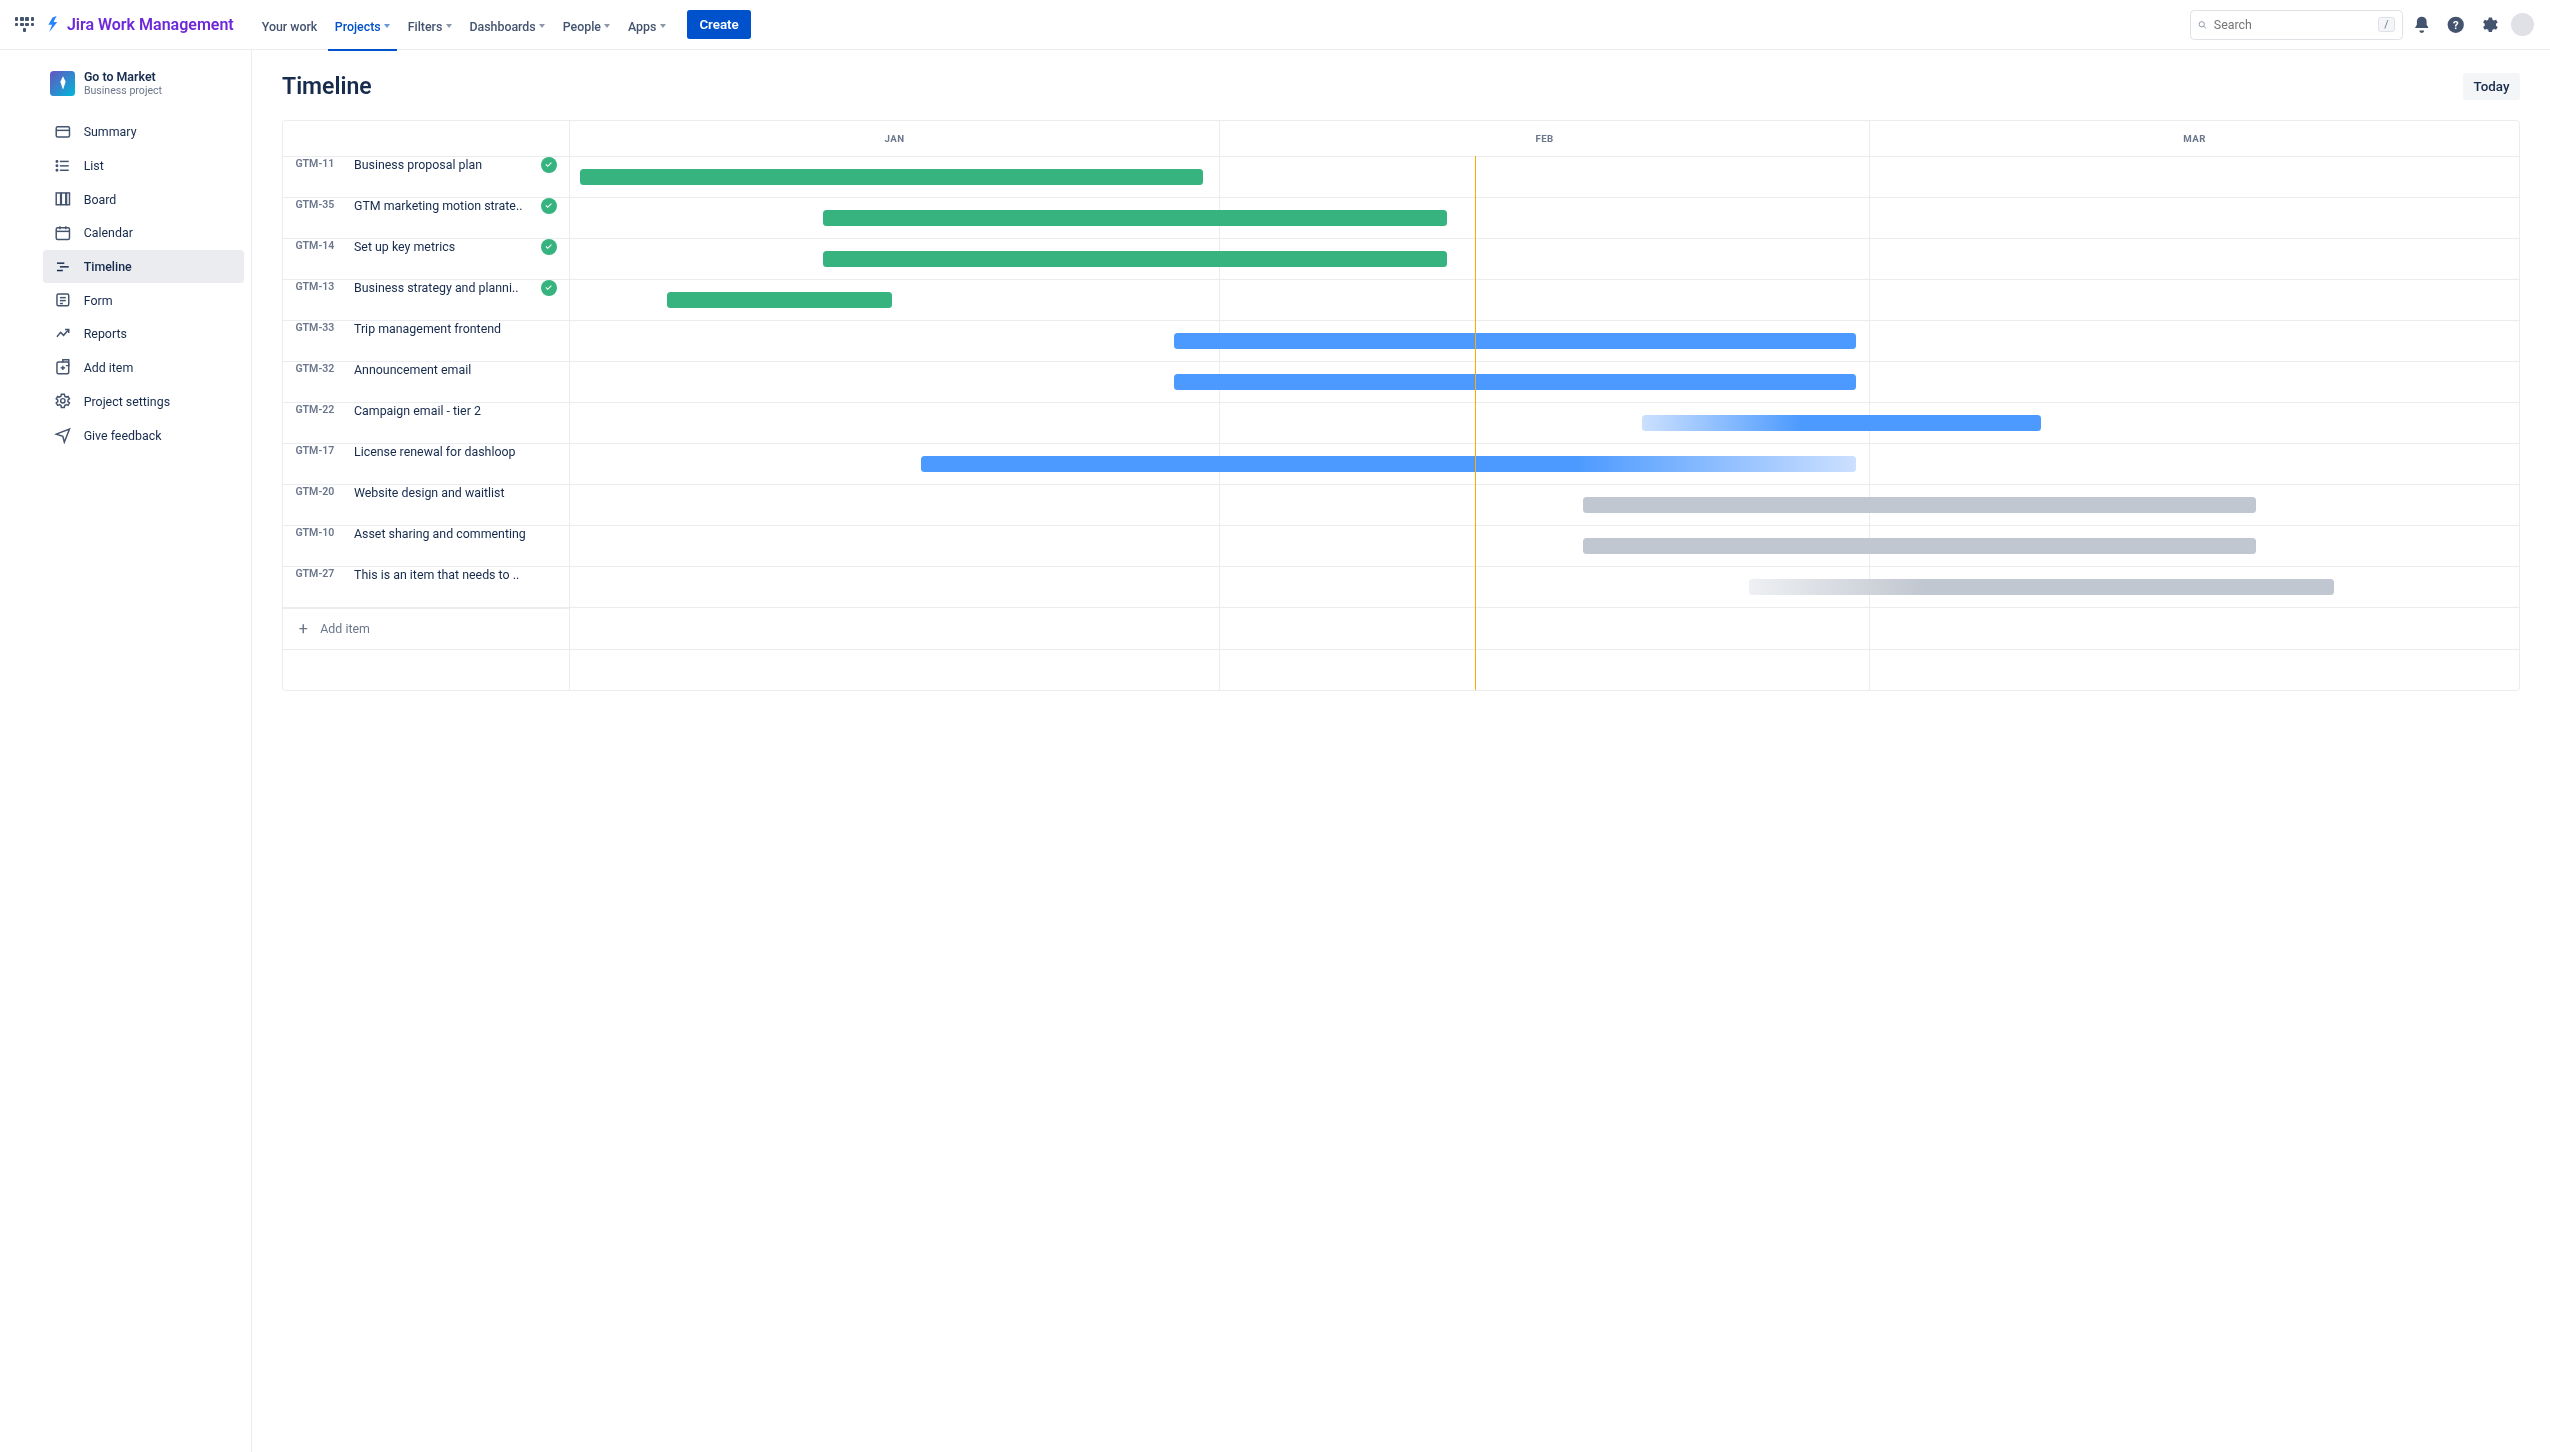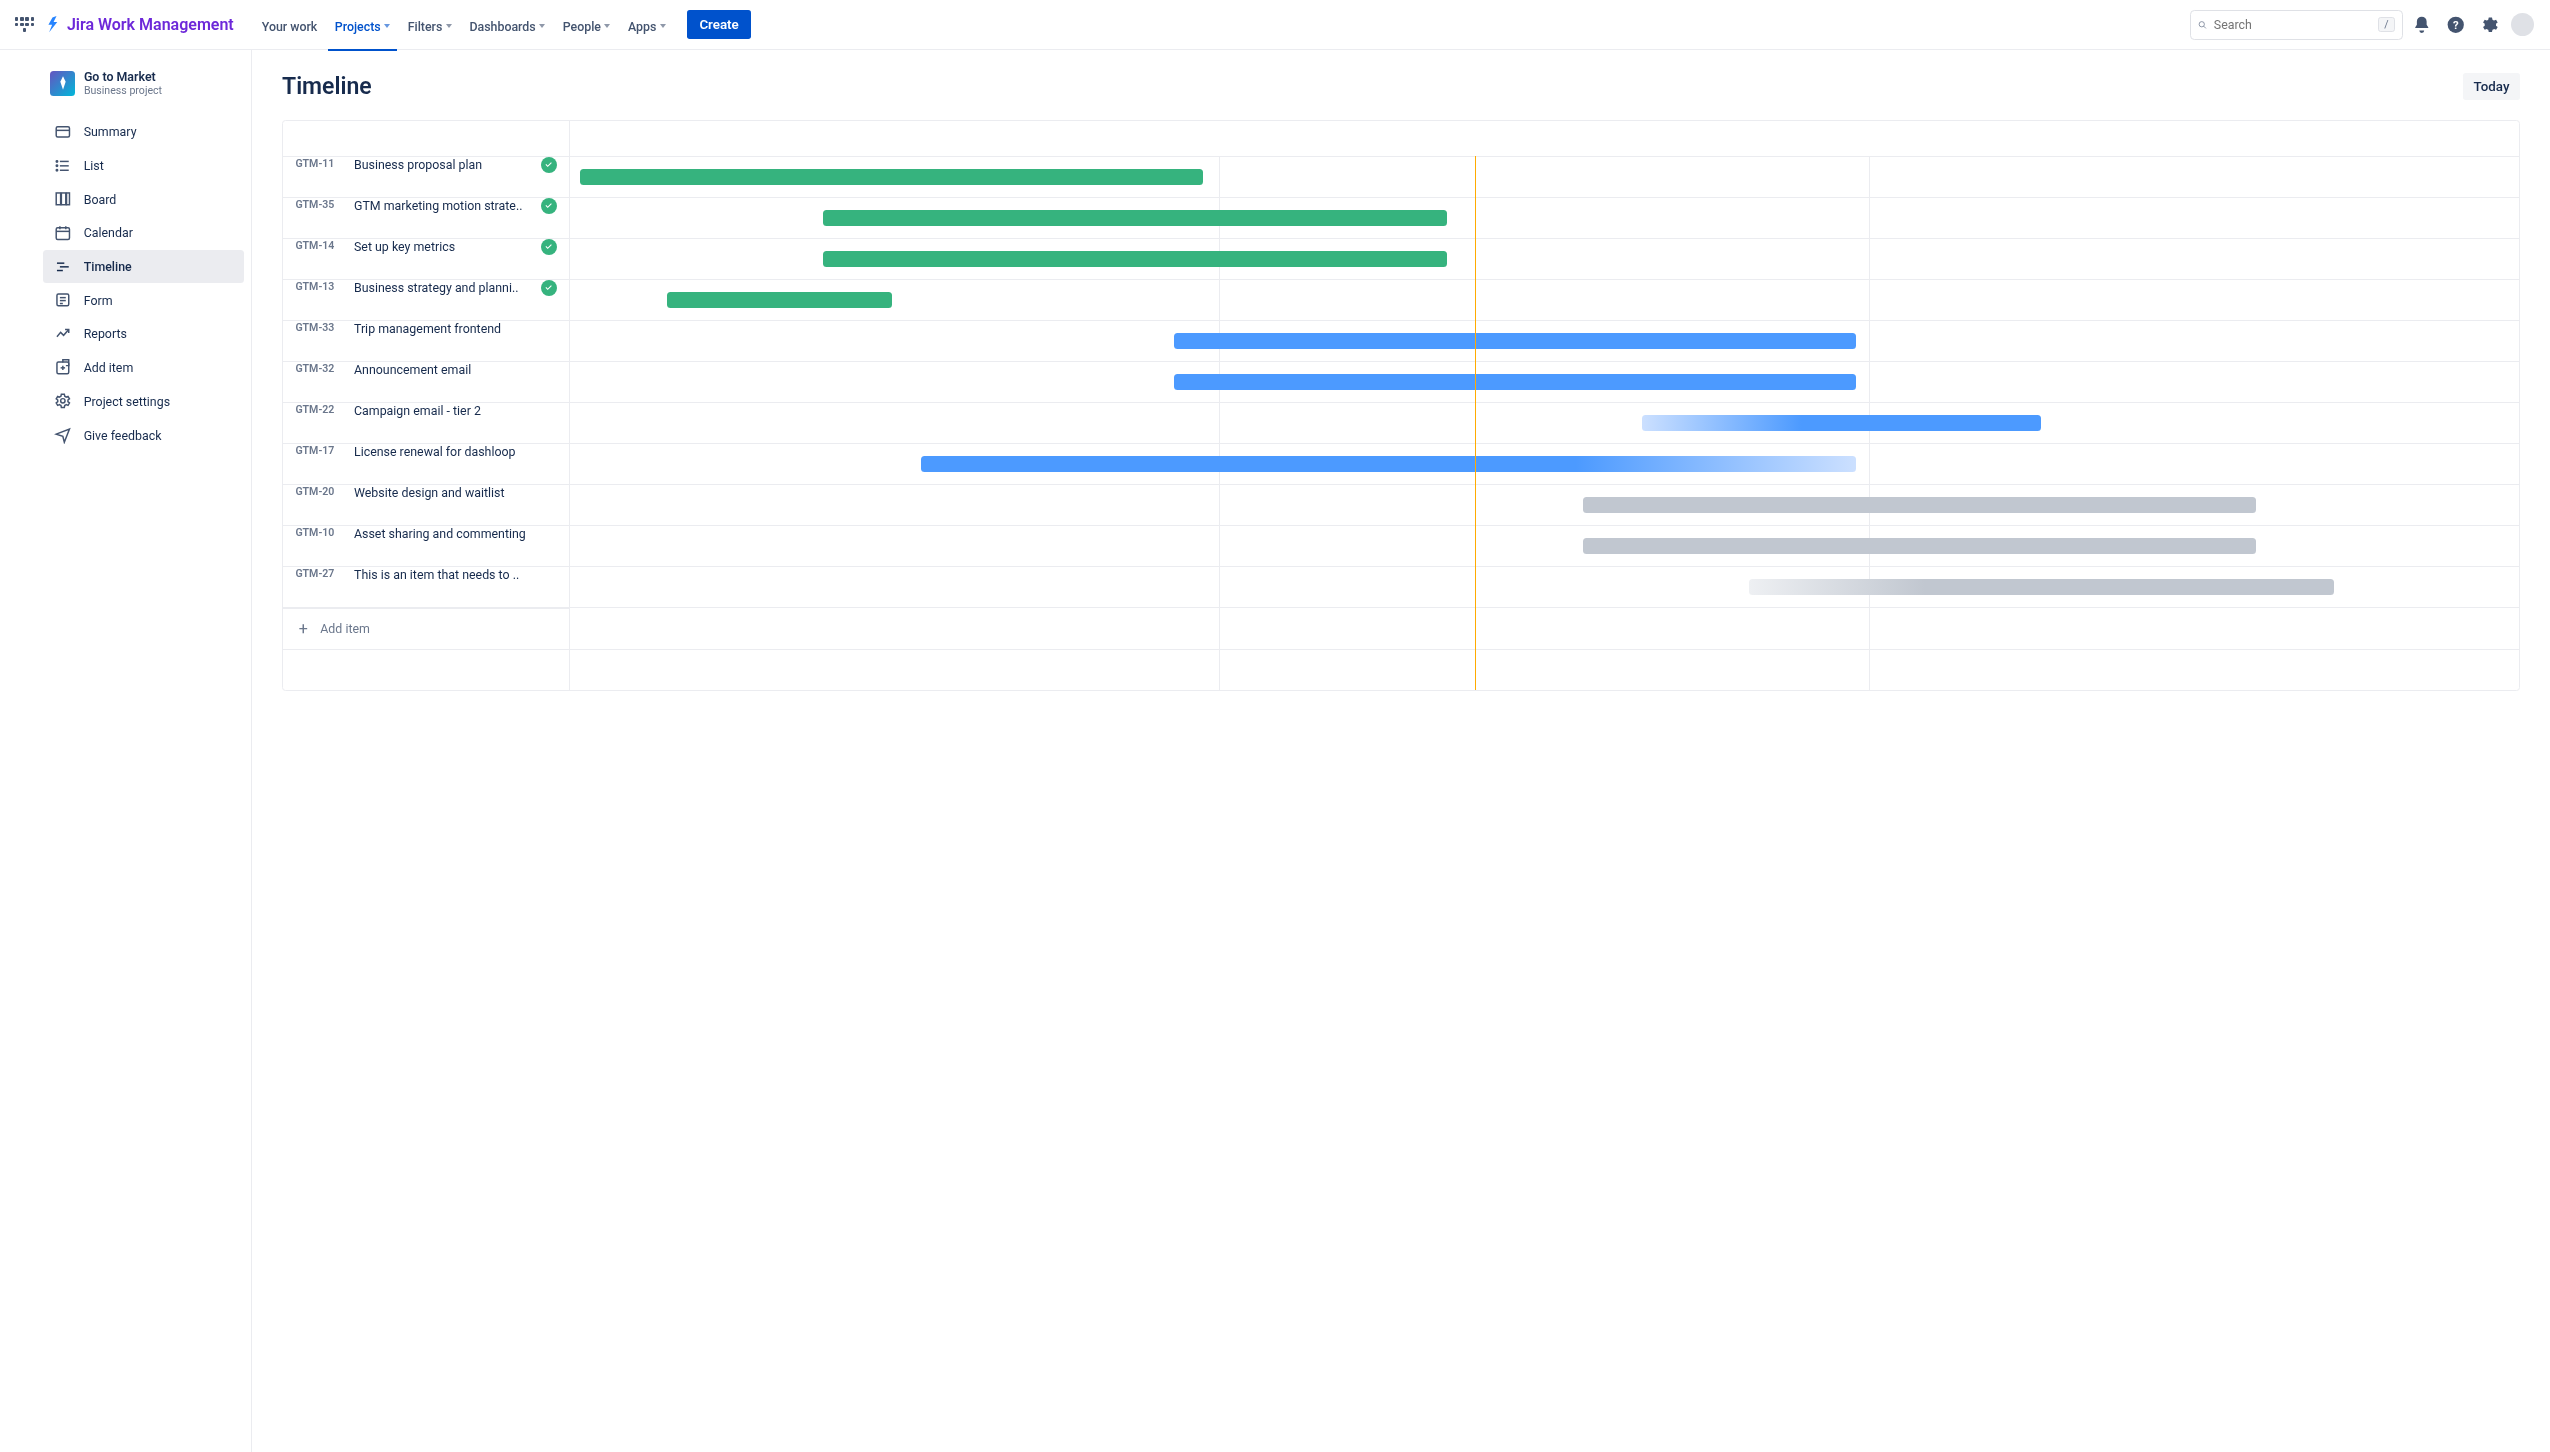--- a/index.html
+++ b/index.html
@@ -256,20 +256,25 @@
 
   <div class="main">
     <div class="page-head">
       <h1 class="page-title">Timeline</h1>
       <button class="today-btn">Today</button>
     </div>
 
     <div class="timeline">
       <div class="timeline-header">
         <div class="th-left"></div>
+        <div class="th-months" id="month-row">
+            <div class="th-month">JAN</div>
+            <div class="th-month">FEB</div>
+            <div class="th-month">MAR</div>
+          </div>
       </div>
       <div class="timeline-body" id="timeline-body" style="position: relative;">
         <div class="grid-overlay"></div>
       <div class="row">
             <div class="row-left">
               <span class="row-key">GTM-11</span>
               <span class="row-title">Business proposal plan</span>
               <div class="row-status">
                 <svg viewBox="0 0 24 24">
                   <path d="M5 12l5 5L20 7" stroke="#fff" stroke-width="3" fill="none"></path>

